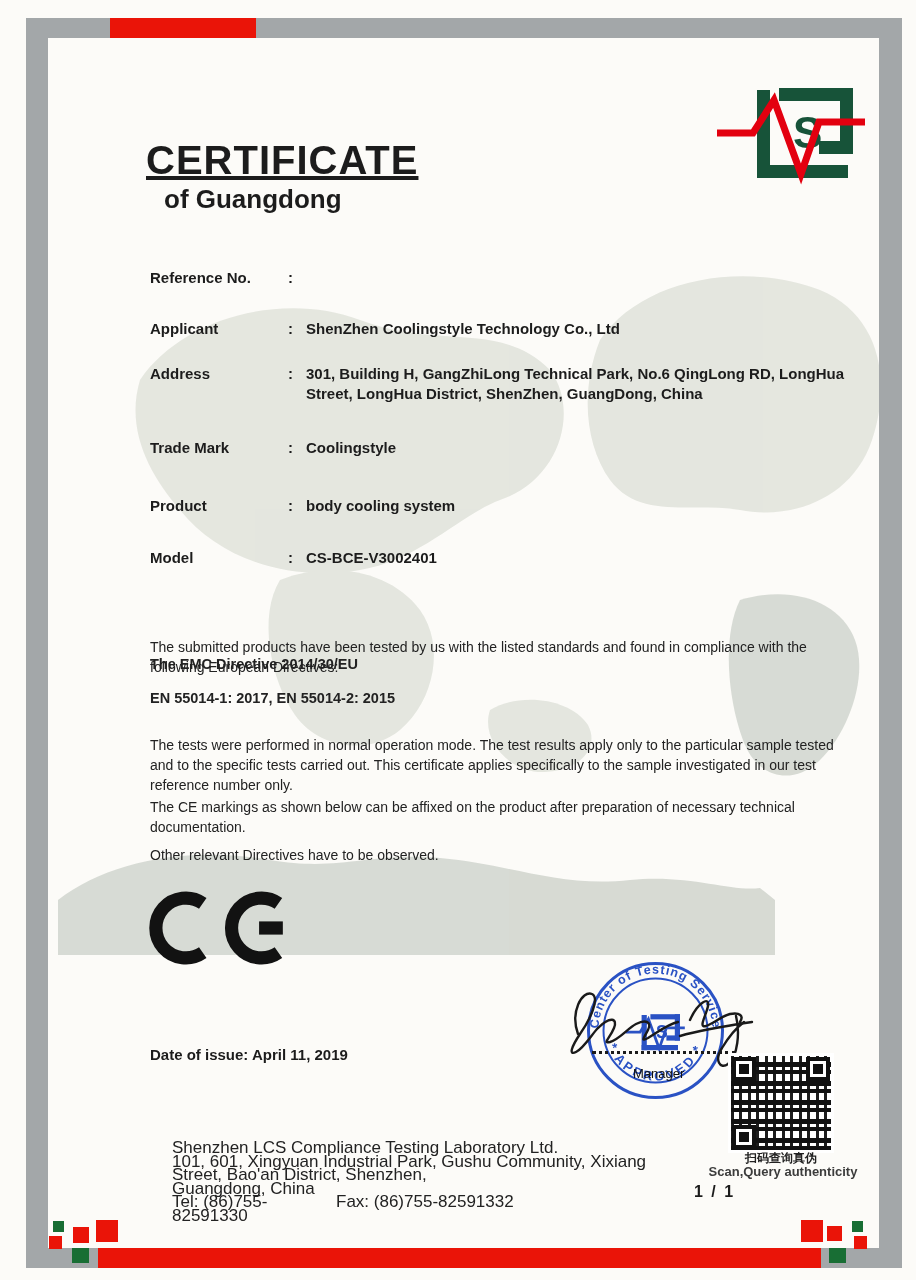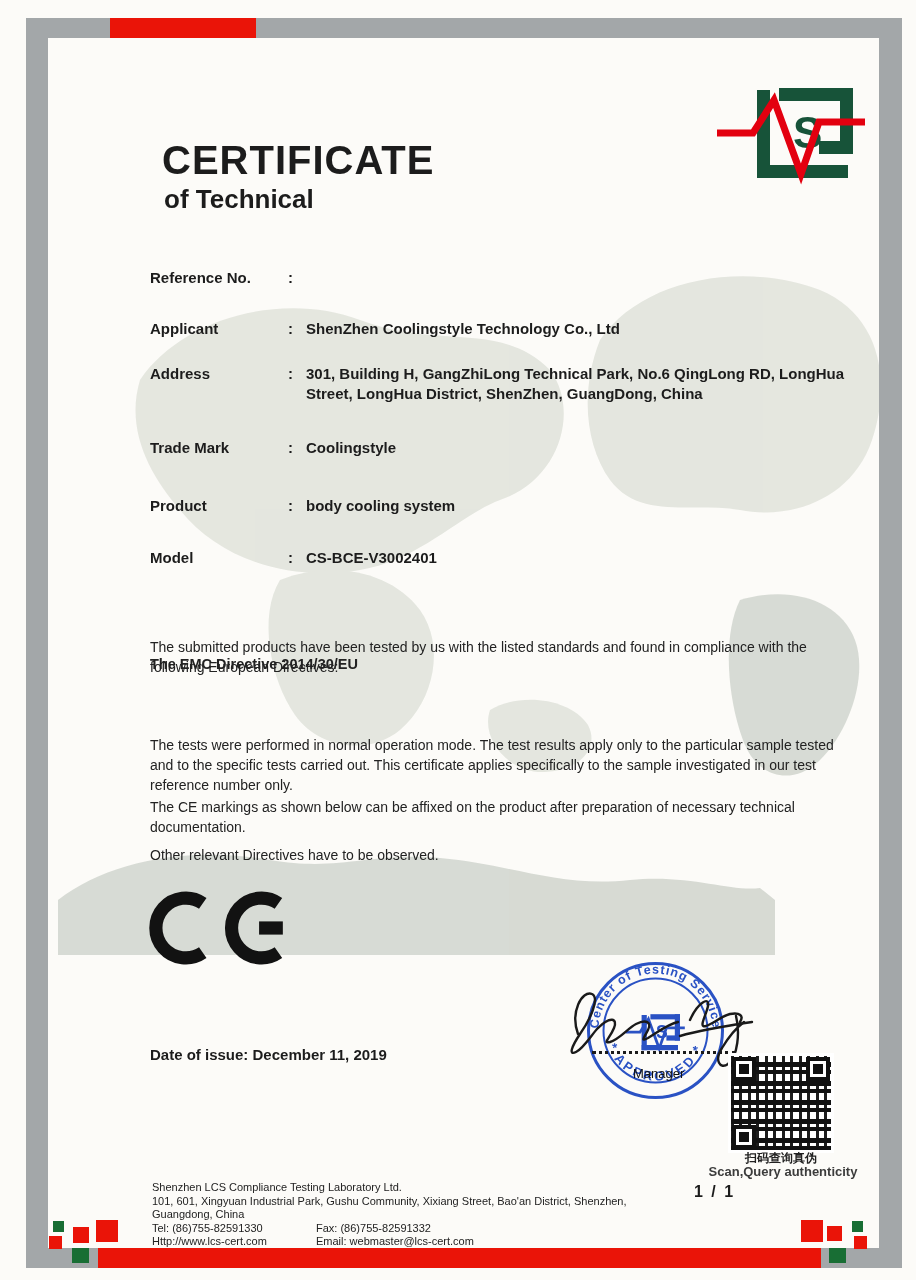--- a/index.html
+++ b/index.html
@@ -11,21 +11,21 @@
   
   .bar{position:absolute;background:#a3a7a9;}
   .bar.red{background:#ea1408;}
   .sq{position:absolute;}
   .sq.red{background:#ea1408;}
   .sq.green{background:#186e34;}
   
   .map{position:absolute;left:40px;top:260px;z-index:0;}
   
   .logo{position:absolute;left:713px;top:70px;z-index:2;}
-  .title{position:absolute;left:162px;top:138px;font-size:40px;font-weight:bold;letter-spacing:1px;z-index:2;}
+  .title{position:absolute;left:146px;top:138px;font-size:40px;font-weight:bold;letter-spacing:1px;z-index:2;text-decoration:underline;}
   .subtitle{position:absolute;left:164px;top:184px;font-size:26px;font-weight:bold;z-index:2;}
   
   .frow{position:absolute;left:150px;display:flex;font-size:15px;font-weight:bold;line-height:20px;z-index:2;}
   .frow .lbl{width:138px;flex:none;}
   .frow .col{width:18px;flex:none;}
   .frow .val{width:560px;}
   .frow.addr .val{width:580px;}
   
   .para{position:absolute;left:150px;width:700px;font-size:14px;line-height:20px;color:#222;z-index:2;}
   .para.b{font-weight:bold;font-size:14.5px;}
@@ -44,21 +44,21 @@
         repeating-linear-gradient(90deg, rgba(17,17,17,.95) 0 3px, transparent 3px 8px, rgba(17,17,17,.95) 8px 11px, transparent 11px 17px),
         repeating-linear-gradient(0deg, #111 0 4px, #fff 4px 7px, #111 7px 12px, #fff 12px 19px);
       box-shadow:0 0 0 3px #fff;}
   .finder{position:absolute;width:24px;height:24px;border:4px solid #111;background:#fff;box-sizing:border-box;}
   .finder::after{content:"";position:absolute;inset:3px;background:#111;}
   .f-tl{left:1px;top:1px;} .f-tr{right:1px;top:1px;} .f-bl{left:1px;bottom:1px;}
   .qr-zh{position:absolute;left:731px;top:1150px;width:100px;text-align:center;font-size:12px;font-weight:bold;color:#222;z-index:5;}
   .qr-en{position:absolute;left:683px;top:1164px;width:200px;text-align:center;font-size:13px;font-weight:bold;color:#3c3c3c;z-index:5;}
   .pageno{position:absolute;left:694px;top:1183px;font-size:16px;font-weight:bold;letter-spacing:2px;z-index:5;}
   
-  .foot{position:absolute;left:152px;top:1141px;width:520px;font-size:11px;line-height:13.5px;color:#222;z-index:2;margin-top:40px;}
+  .foot{position:absolute;left:172px;top:1141px;width:520px;font-size:17px;line-height:13.5px;color:#222;z-index:2;}
   .foot .row2{display:flex;}
   .foot .c1{width:164px;flex:none;}
   
   .ring-text{fill:#2a52c4;font-family:"Liberation Sans",sans-serif;font-weight:bold;}
 </style>
 </head>
 <body>
 
 <div class="page">
 
@@ -99,21 +99,21 @@
       <rect x="44" y="95" width="91" height="13"></rect>
       <rect x="66" y="18" width="74" height="13"></rect>
       <rect x="127" y="18" width="13" height="66"></rect>
       <rect x="106" y="71" width="34" height="13"></rect>
     </g>
     <text x="80" y="78" font-size="44" font-weight="bold" fill="#175339" font-family="Liberation Sans, sans-serif">S</text>
     <polyline points="4,63 40,63 61,30 88,104 106,52 152,52" fill="none" stroke="#e3000f" stroke-width="7"></polyline>
   </svg>
 
   <div class="title">CERTIFICATE</div>
-  <div class="subtitle">of Technical</div>
+  <div class="subtitle">of Guangdong</div>
 
   <div class="frow" style="top:268px;">
     <span class="lbl">Reference No.</span>
     <span class="col">:</span>
   </div>
   <div class="frow" style="top:319px;align-items:flex-end;">
     <span class="lbl">Applicant</span>
     <span class="col">:</span>
     <span class="val">ShenZhen Coolingstyle Technology Co., Ltd</span>
   </div>
@@ -133,31 +133,32 @@
     <span class="val">body cooling system</span>
   </div>
   <div class="frow" style="top:548px;">
     <span class="lbl">Model</span>
     <span class="col">:</span>
     <span class="val">CS-BCE-V3002401</span>
   </div>
 
   <div class="para" style="top:637px;">The submitted products have been tested by us with the listed standards and found in compliance with the following European Directives:</div>
   <div class="para b" style="top:654px;">The EMC Directive 2014/30/EU</div>
+  <div class="para b" style="top:688px;">EN 55014-1: 2017, EN 55014-2: 2015</div>
   <div class="para" style="top:735px;">The tests were performed in normal operation mode. The test results apply only to the particular sample tested and to the specific tests carried out. This certificate applies specifically to the sample investigated in our test reference number only.</div>
   <div class="para" style="top:845px;">Other relevant Directives have to be observed.</div>
   <div class="para" style="top:797px;">The CE markings as shown below can be affixed on the product after preparation of necessary technical documentation.</div>
 
   <svg class="ce" width="150" height="88" viewBox="0 0 170 100">
     <path d="M62,22 A34,34 0 1 0 62,78" fill="none" stroke="#121212" stroke-width="15"></path>
     <path d="M148,22 A34,34 0 1 0 148,78" fill="none" stroke="#121212" stroke-width="15"></path>
     <path d="M126,50 L153,50" fill="none" stroke="#121212" stroke-width="15"></path>
   </svg>
 
-  <div class="date">Date of issue: December 11, 2019</div>
+  <div class="date">Date of issue: April 11, 2019</div>
 
   <svg class="stamp" width="145" height="145" viewBox="0 0 145 145">
     <defs>
       <path id="arcTop" d="M 15.5,72.5 A 57,57 0 0 1 129.5,72.5"></path>
       <path id="arcBot" d="M 22.5,72.5 A 50,50 0 0 0 122.5,72.5"></path>
     </defs>
     <circle cx="72.5" cy="72.5" r="67" fill="none" stroke="#2a52c4" stroke-width="3"></circle>
     <circle cx="72.5" cy="72.5" r="52" fill="none" stroke="#2a52c4" stroke-width="2"></circle>
     <text class="ring-text" font-size="12.5" letter-spacing="1">
       <textPath href="#arcTop" startOffset="50%" text-anchor="middle">Center of Testing Service</textPath>
@@ -201,19 +202,15 @@
   <div class="pageno">1 / 1</div>
 
   <div class="foot">
     <div>Shenzhen LCS Compliance Testing Laboratory Ltd.</div>
     <div>101, 601, Xingyuan Industrial Park, Gushu Community, Xixiang Street, Bao'an District, Shenzhen,</div>
     <div>Guangdong, China</div>
     <div class="row2">
       <span class="c1">Tel: (86)755-82591330</span>
       <span>Fax: (86)755-82591332</span>
     </div>
-    <div class="row2">
-      <span class="c1">Http://www.lcs-cert.com</span>
-      <span>Email: webmaster@lcs-cert.com</span>
-    </div>
   </div>
 
 </div>
 
 </body></html>

